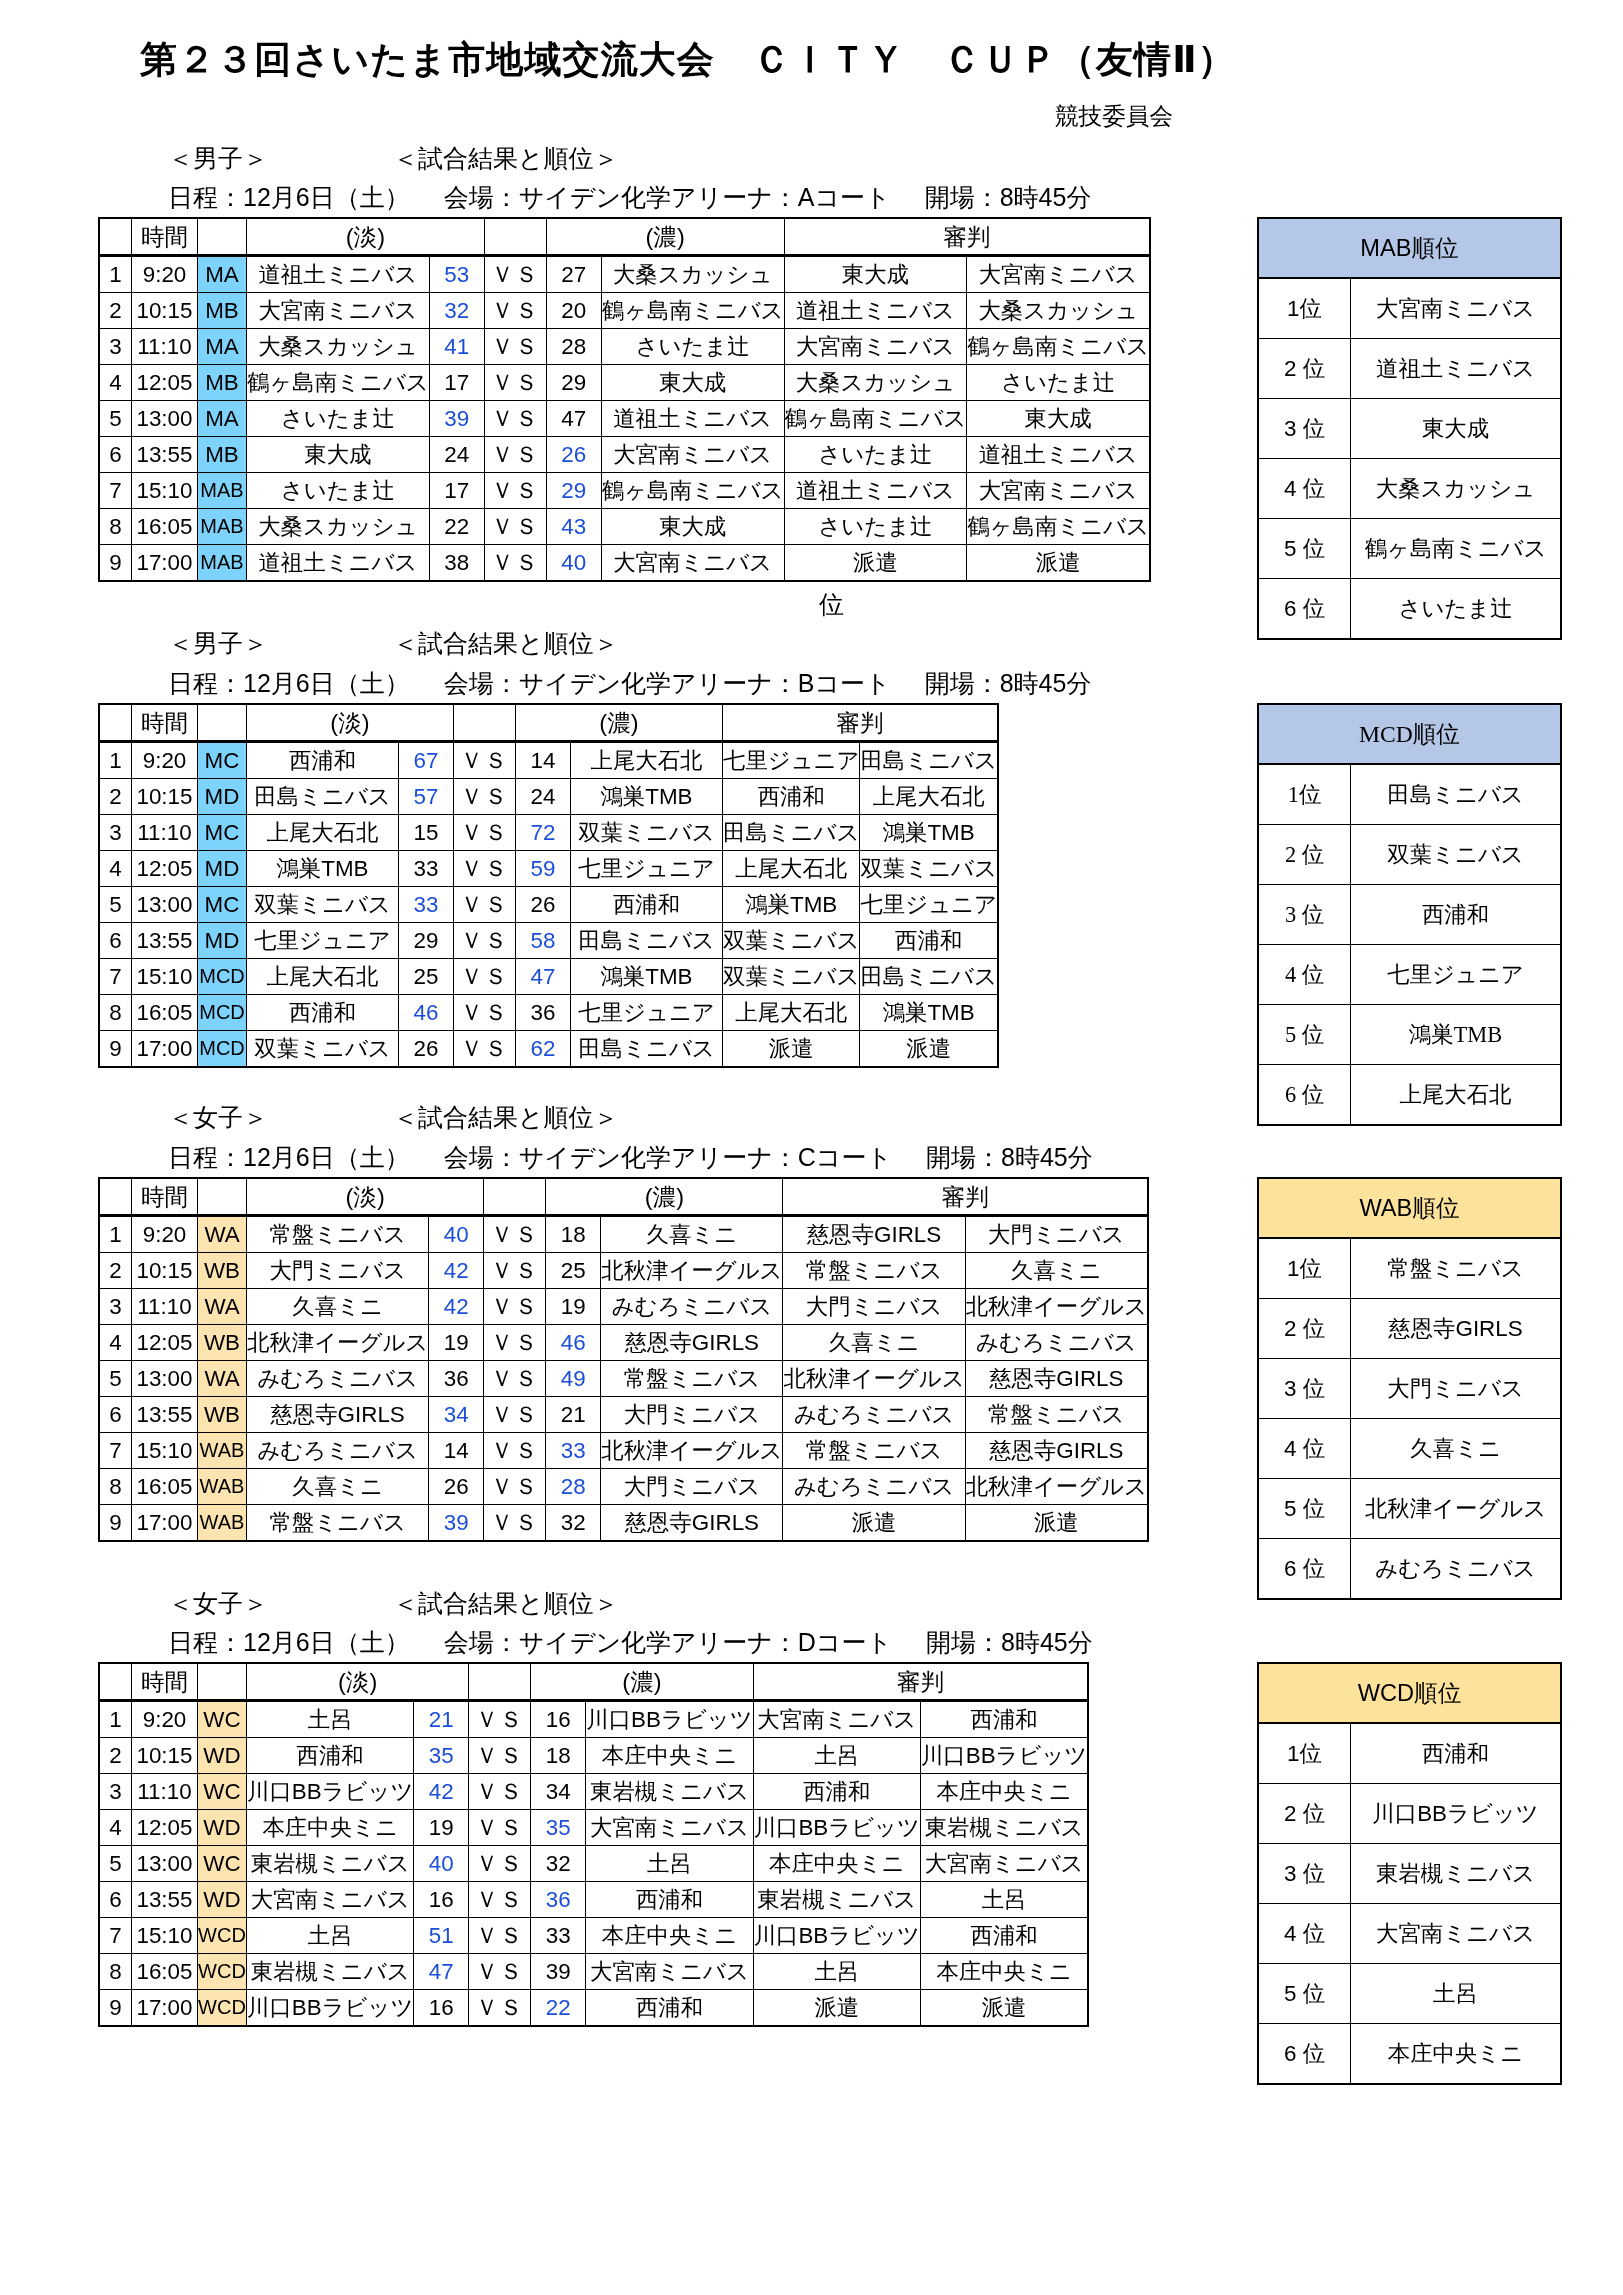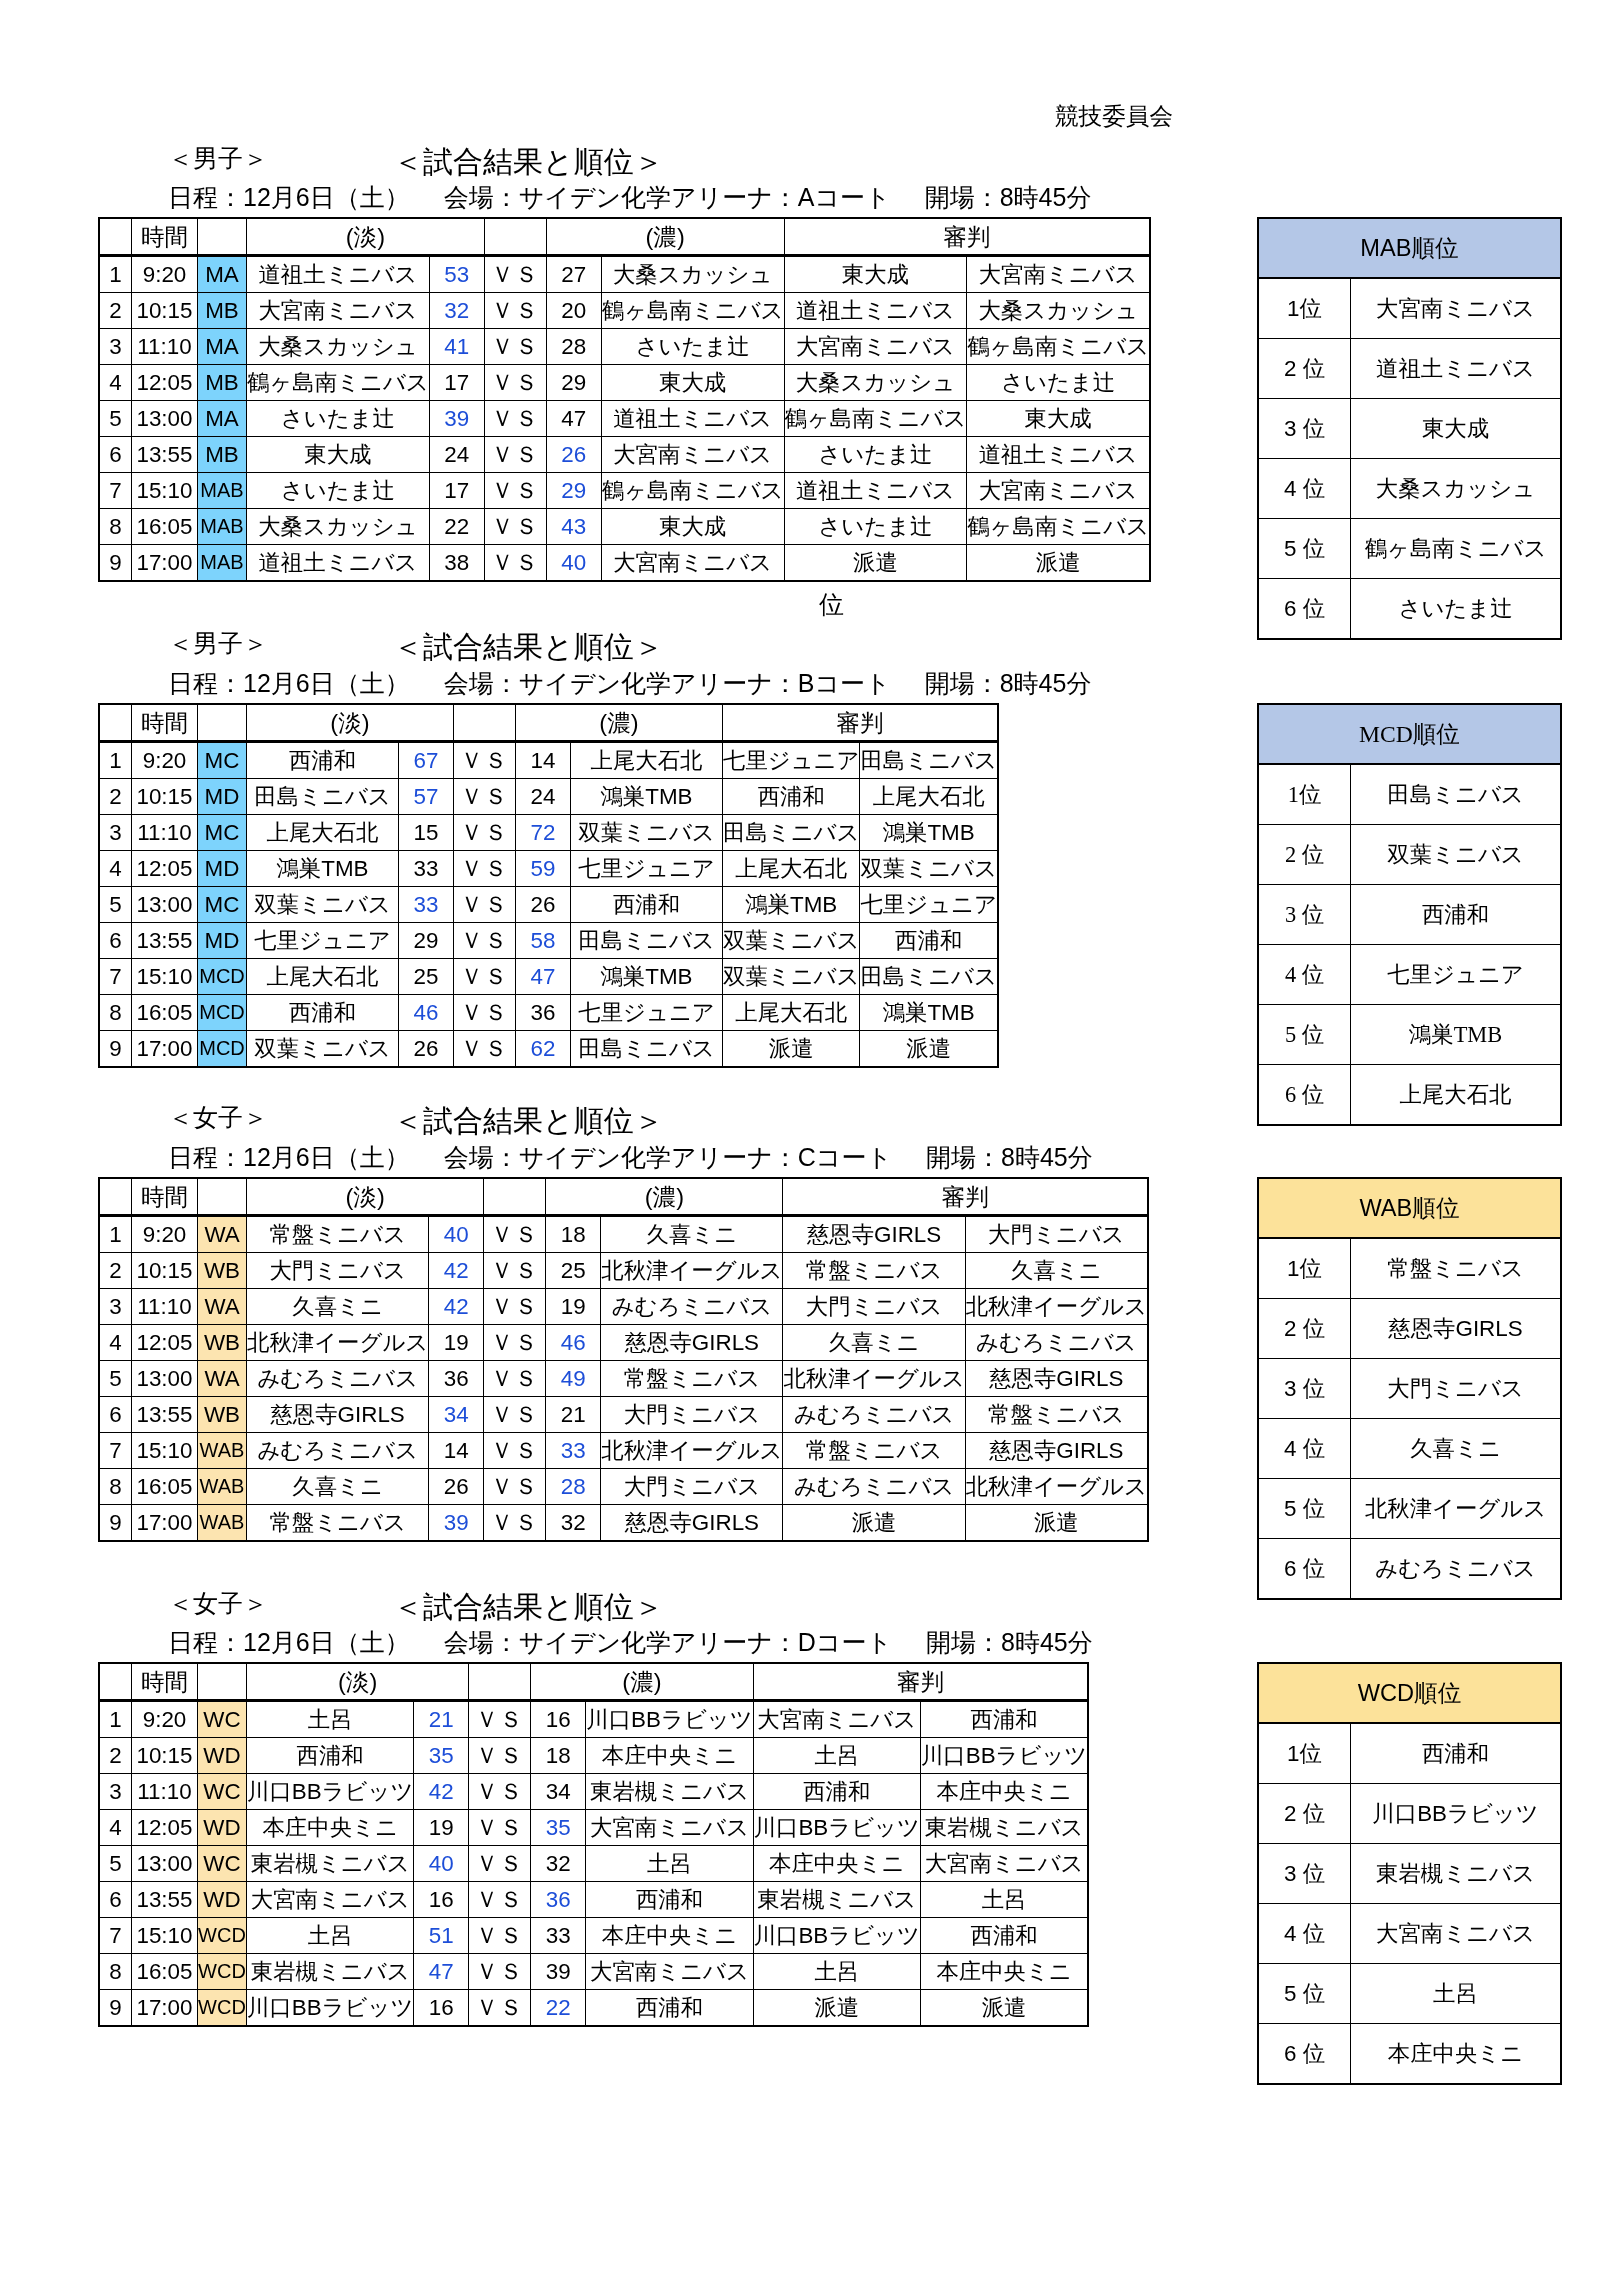--- a/index.html
+++ b/index.html
@@ -15,21 +15,21 @@
     position:absolute;left:140px;top:35px;
     font-size:37px;font-weight:bold;letter-spacing:1.1px;white-space:nowrap;
   }
   .committee{
     position:absolute;left:1055px;top:100px;
     font-size:23.6px;white-space:nowrap;
   }
 
   
   .sec-cat{position:absolute;font-size:25px;white-space:nowrap;}
-  .sec-sub{position:absolute;font-size:30px;white-space:nowrap;}
+  .sec-sub{position:absolute;font-size:25px;white-space:nowrap;}
   .sec-info{position:absolute;font-size:25px;white-space:nowrap;}
   .sec-info .sp{display:inline-block;width:34px;}
 
   .stray-rank{position:absolute;font-size:25px;white-space:nowrap;}
 
   
   .mtable{position:absolute;border-collapse:collapse;table-layout:fixed;
           border:2.8px solid #000;background:#fff;}
   .mtable td{
     border:1.1px solid #000;
@@ -71,20 +71,21 @@
   .rhead-m{background:#b4c7e7;}
   .rhead-w{background:#fce29a;margin-left:24px;}
   .r-pos{width:67px;}
   .r-team{width:185px;}
 </style>
 </head>
 <body>
 
 <div class="page">
 
+  <div class="doc-title">第２３回さいたま市地域交流大会　ＣＩＴＹ　ＣＵＰ（友情Ⅱ）</div>
   <div class="committee">競技委員会</div>
 
   <div class="stray-rank" style="left:819px;top:588px;">位</div>
 
   <div id="sections-root">
       <div class="sec-cat" style="left: 168px; top: 142px;">＜男子＞</div>
       <div class="sec-sub" style="left: 393px; top: 142px;">＜試合結果と順位＞</div>
       <div class="sec-info" style="left: 168px; top: 181px;"><span>日程：12月6日（土）</span><span class="sp"></span><span>会場：サイデン化学アリーナ：Aコート</span><span class="sp"></span><span>開場：8時45分</span></div>
       <table class="mtable" style="left: 98px; top: 217px;">
         <tbody>

